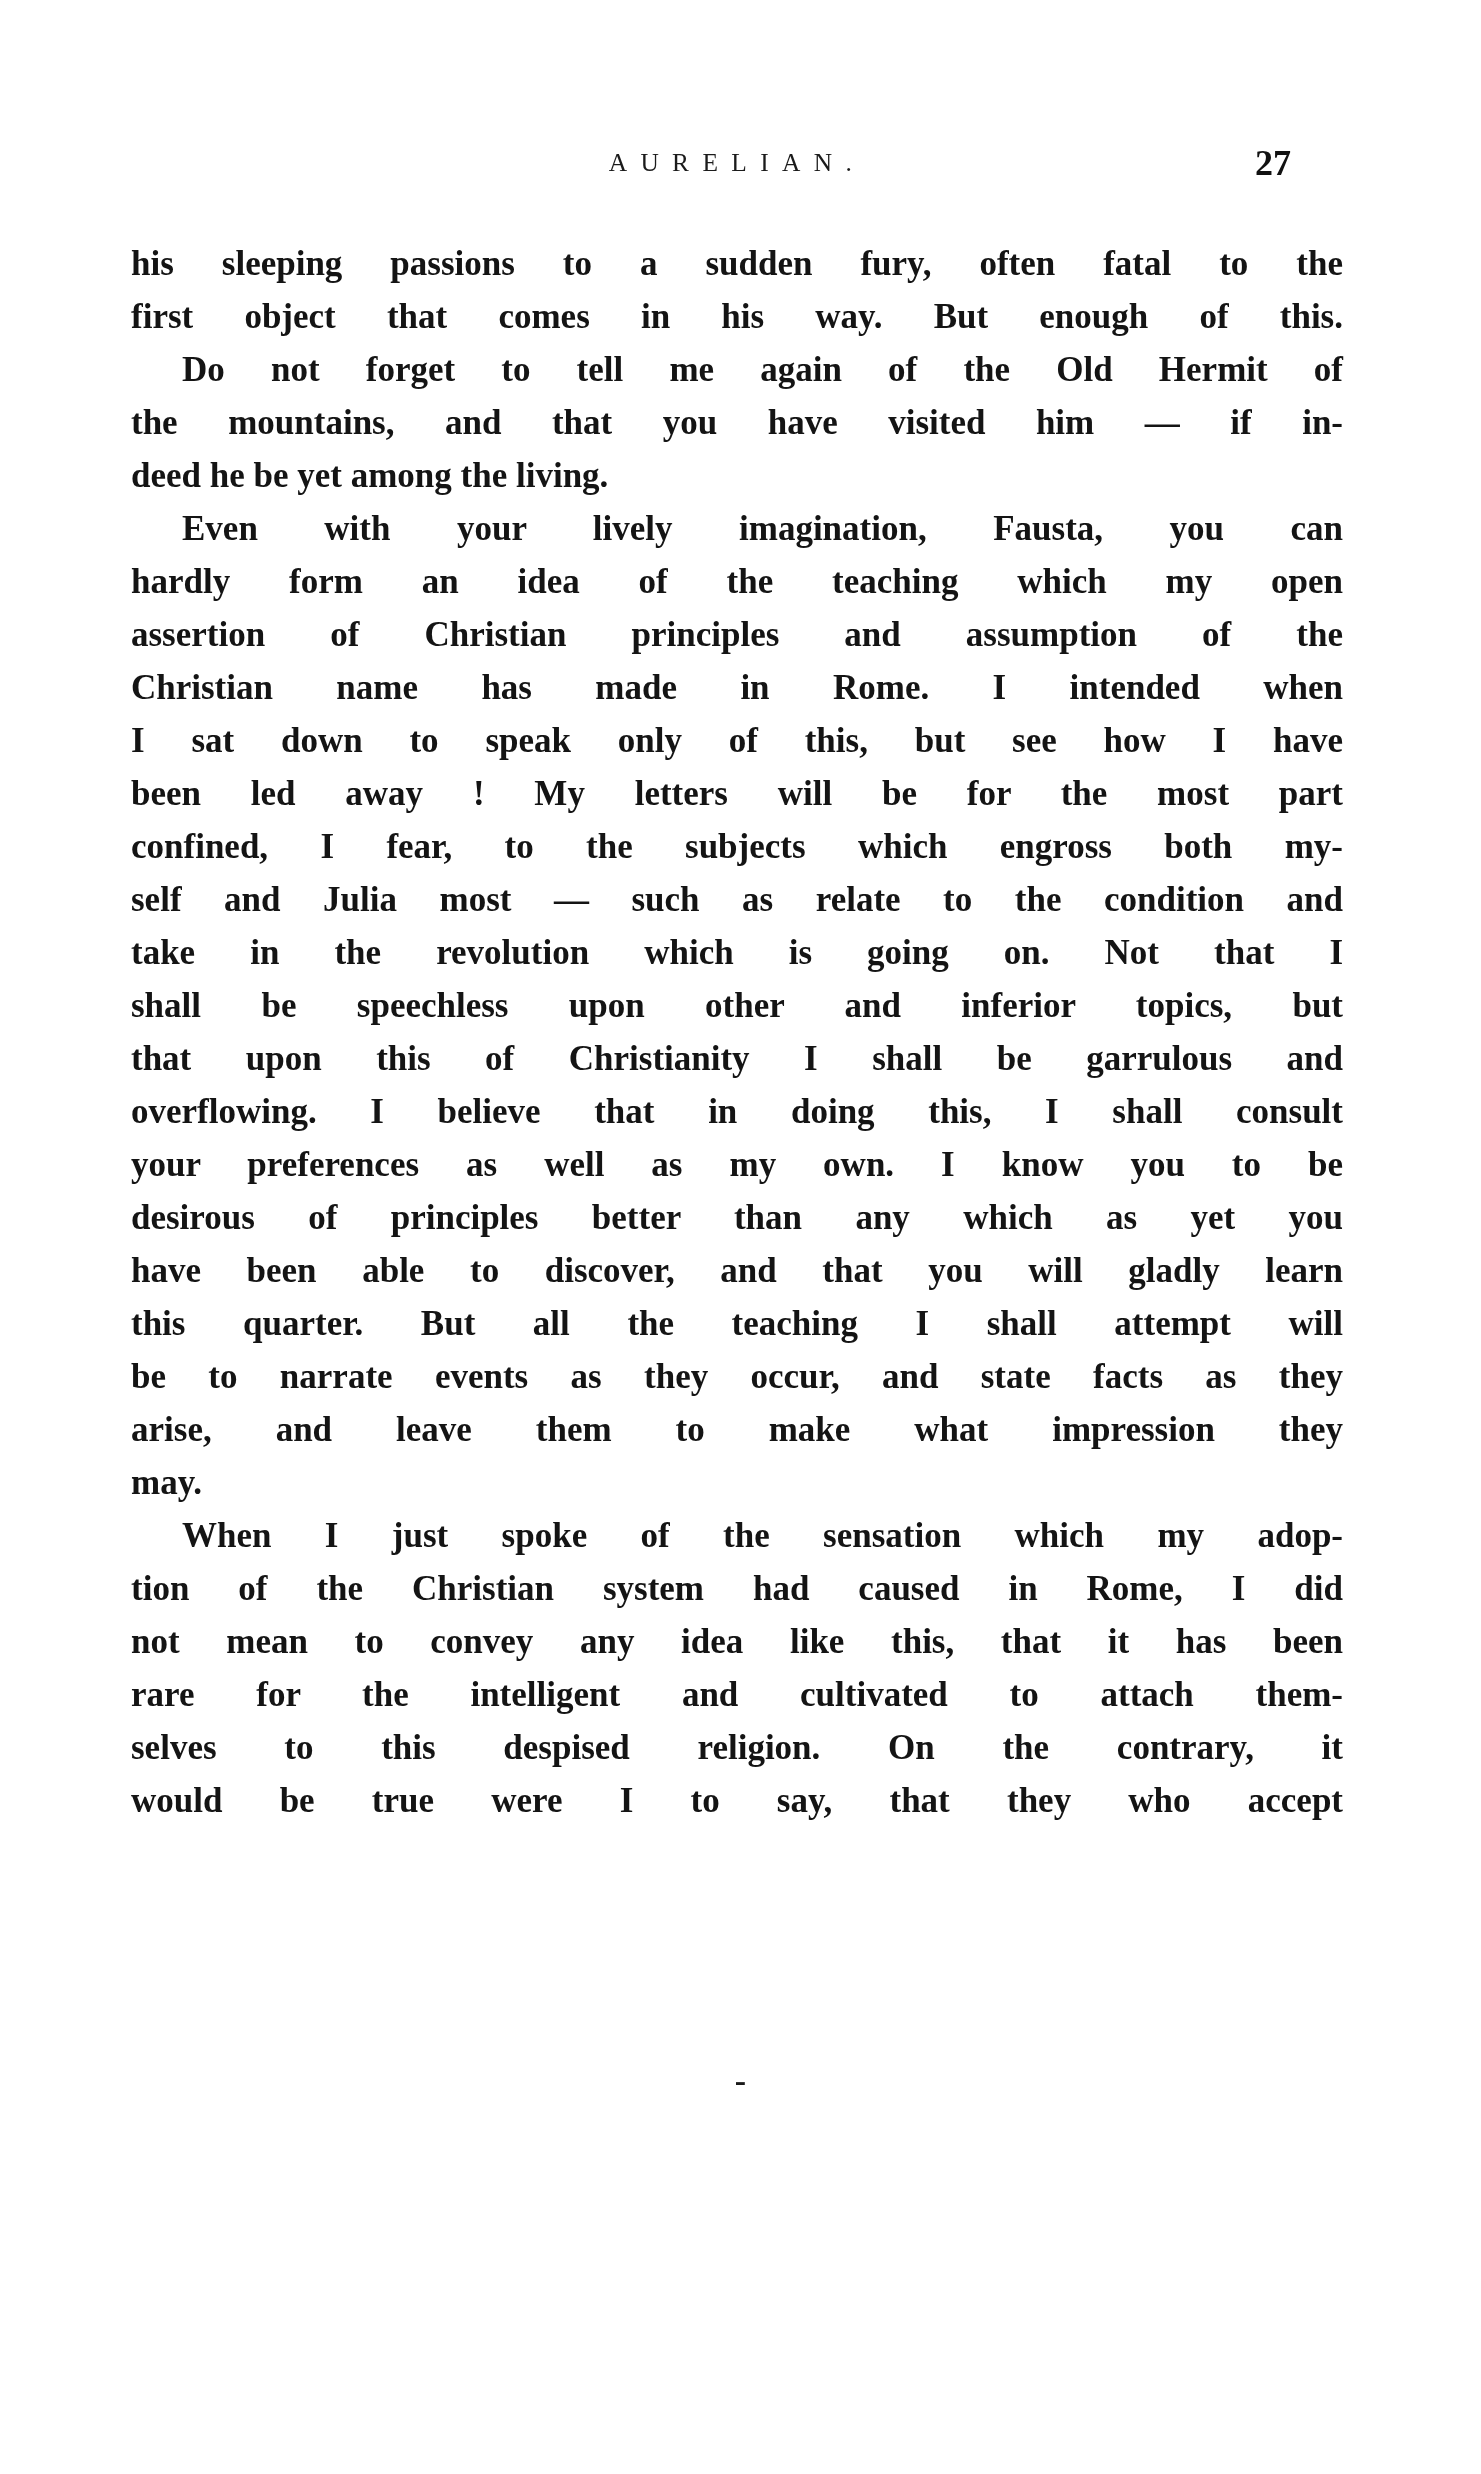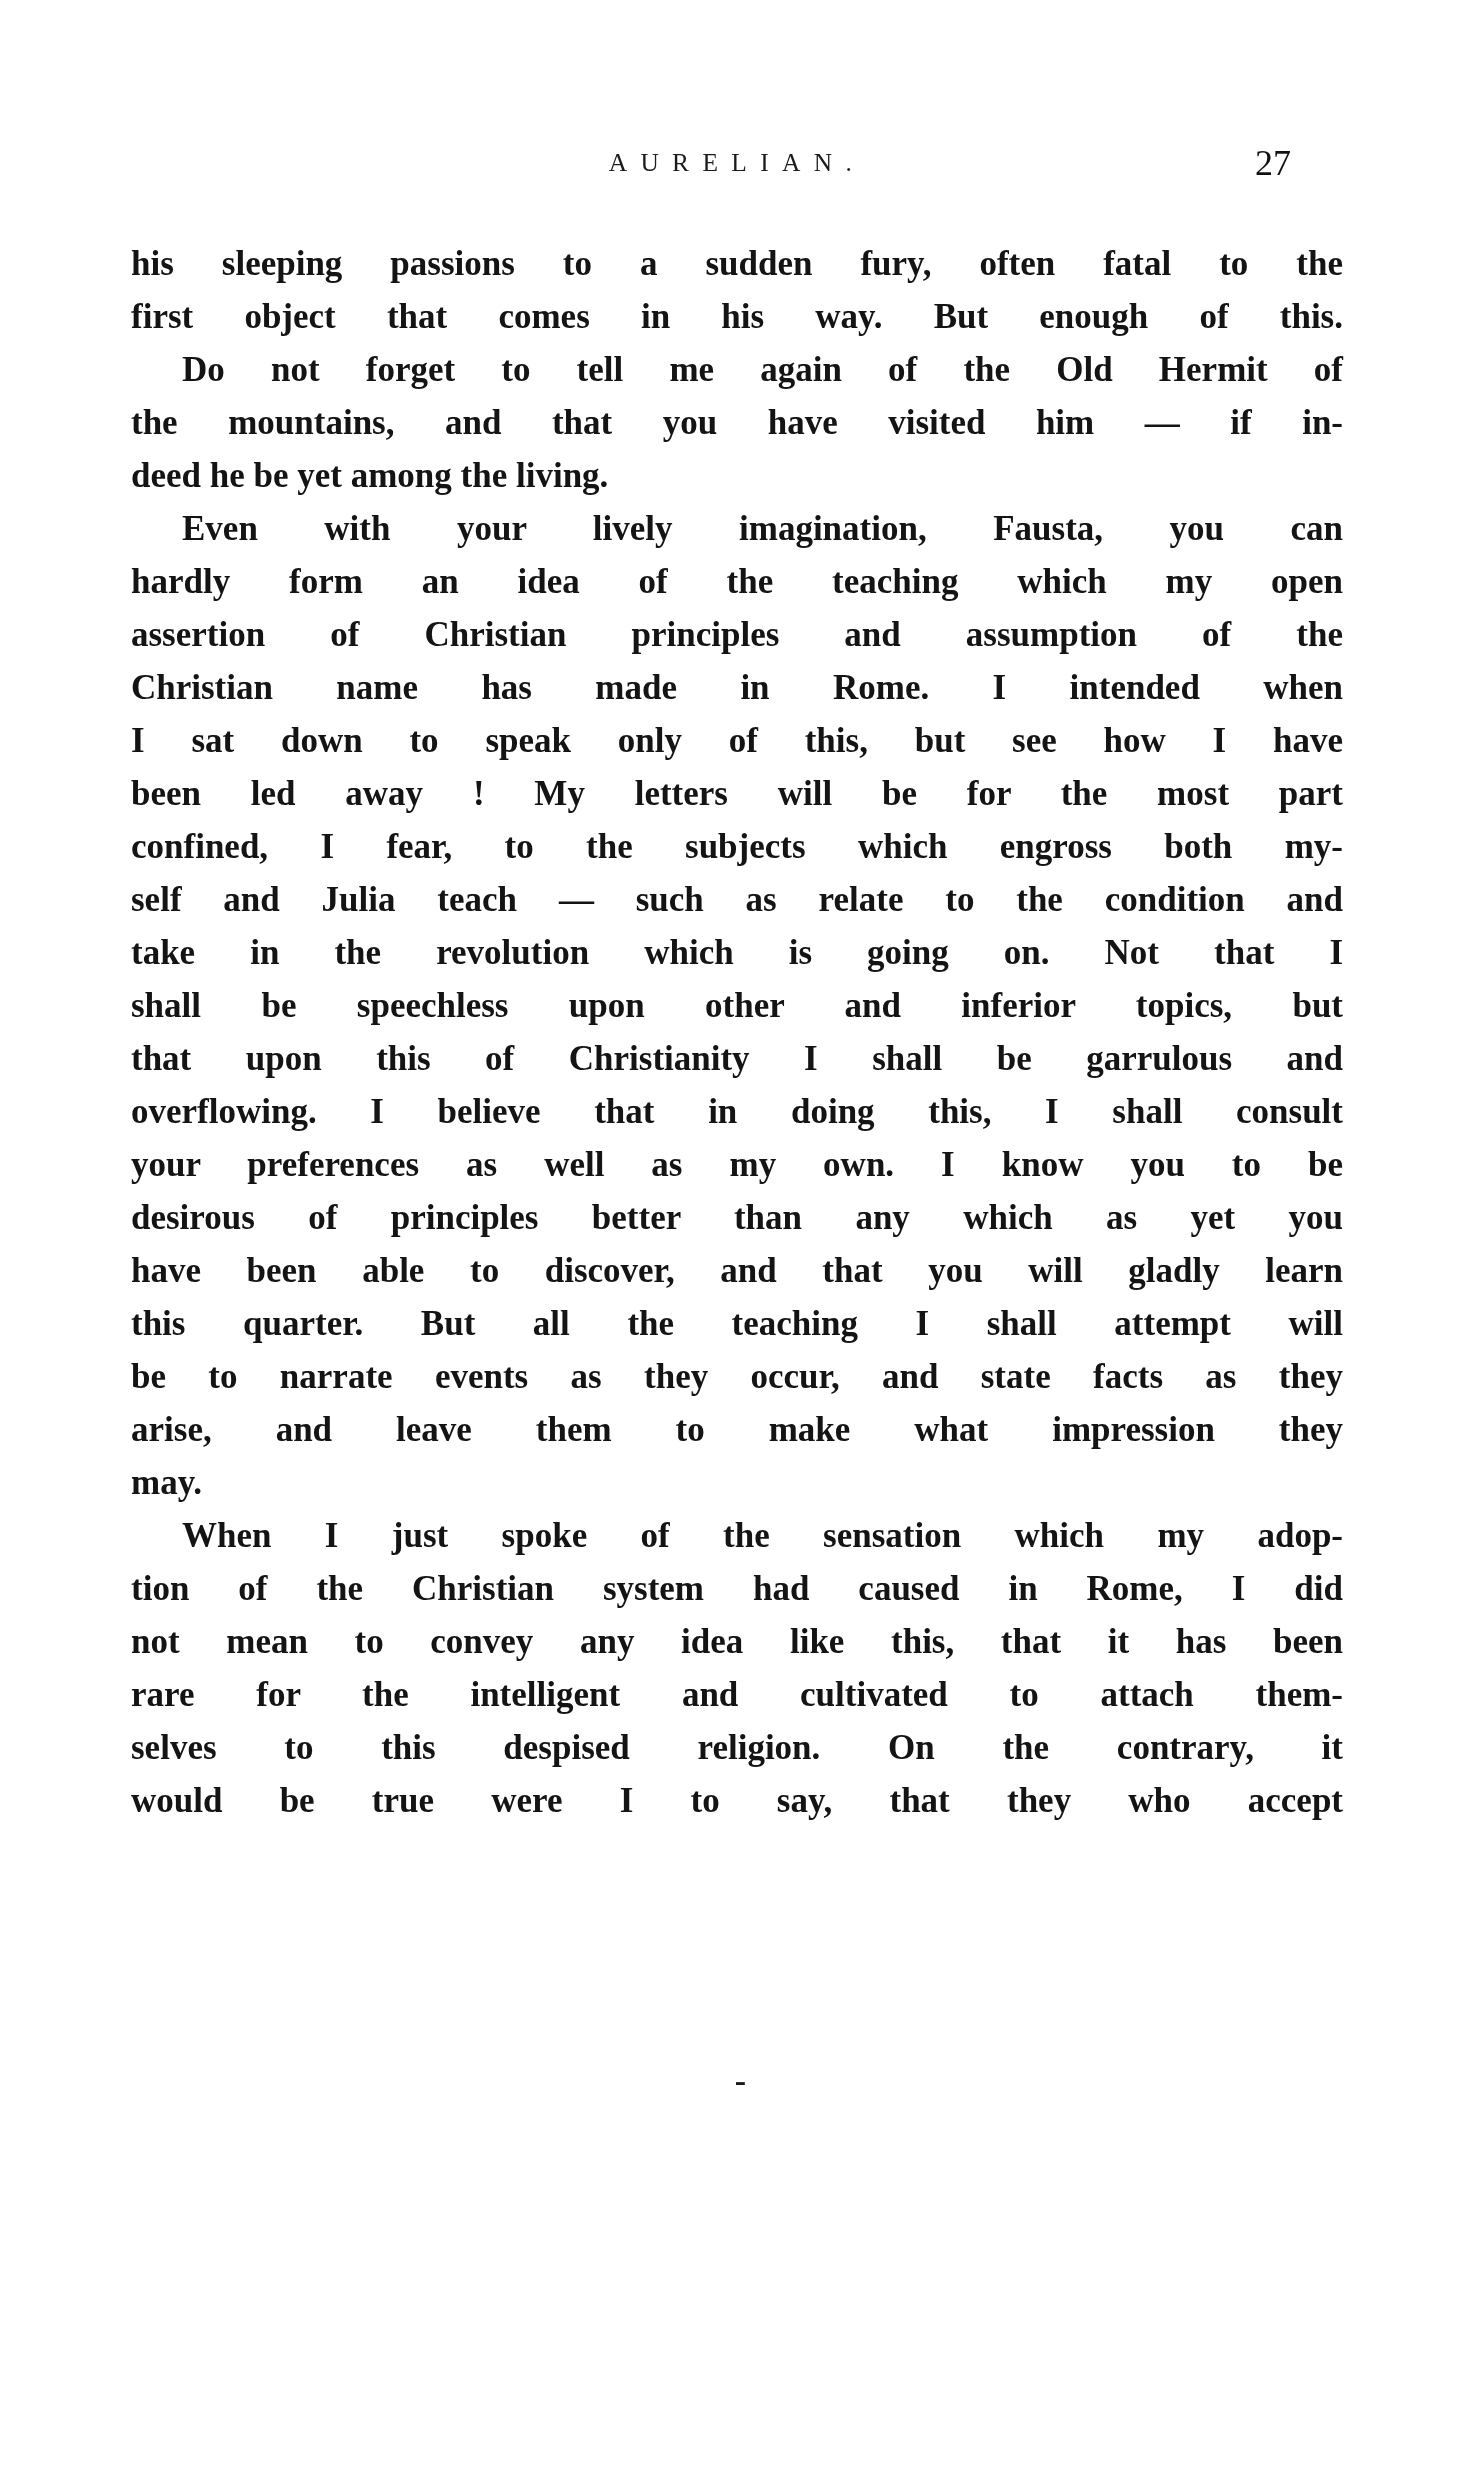--- a/index.html
+++ b/index.html
@@ -37,21 +37,21 @@
     font-size: 25.4px;
     letter-spacing: 13.4px;
     font-weight: 400;
     color: #1b1b1b;
   }
   .page-number {
     position: absolute;
     right: 52px;
     top: 0;
     font-size: 36px;
-    font-weight: 400;
+    font-weight: 700;
     color: #111111;
   }
   .text-body {
     position: absolute;
     top: 237px;
     left: 131px;
     width: 1212px;
     font-weight: bold;
   }
   .line {
@@ -96,21 +96,21 @@
       <div class="line indent">Do not forget to tell me again of the Old Hermit of</div>
       <div class="line">the mountains, and that you have visited him — if in-</div>
       <div class="line noj">deed he be yet among the living.</div>
       <div class="line indent">Even with your lively imagination, Fausta, you can</div>
       <div class="line">hardly form an idea of the teaching which my open</div>
       <div class="line">assertion of Christian principles and assumption of the</div>
       <div class="line">Christian name has made in Rome. I intended when</div>
       <div class="line">I sat down to speak only of this, but see how I have</div>
       <div class="line">been led away ! My letters will be for the most part</div>
       <div class="line">confined, I fear, to the subjects which engross both my-</div>
-      <div class="line">self and Julia teach — such as relate to the condition and</div>
+      <div class="line">self and Julia most — such as relate to the condition and</div>
       <div class="line">take in the revolution which is going on. Not that I</div>
       <div class="line">shall be speechless upon other and inferior topics, but</div>
       <div class="line">that upon this of Christianity I shall be garrulous and</div>
       <div class="line">overflowing. I believe that in doing this, I shall consult</div>
       <div class="line">your preferences as well as my own. I know you to be</div>
       <div class="line">desirous of principles better than any which as yet you</div>
       <div class="line">have been able to discover, and that you will gladly learn</div>
       <div class="line">this quarter. But all the teaching I shall attempt will</div>
       <div class="line">be to narrate events as they occur, and state facts as they</div>
       <div class="line">arise, and leave them to make what impression they</div>

